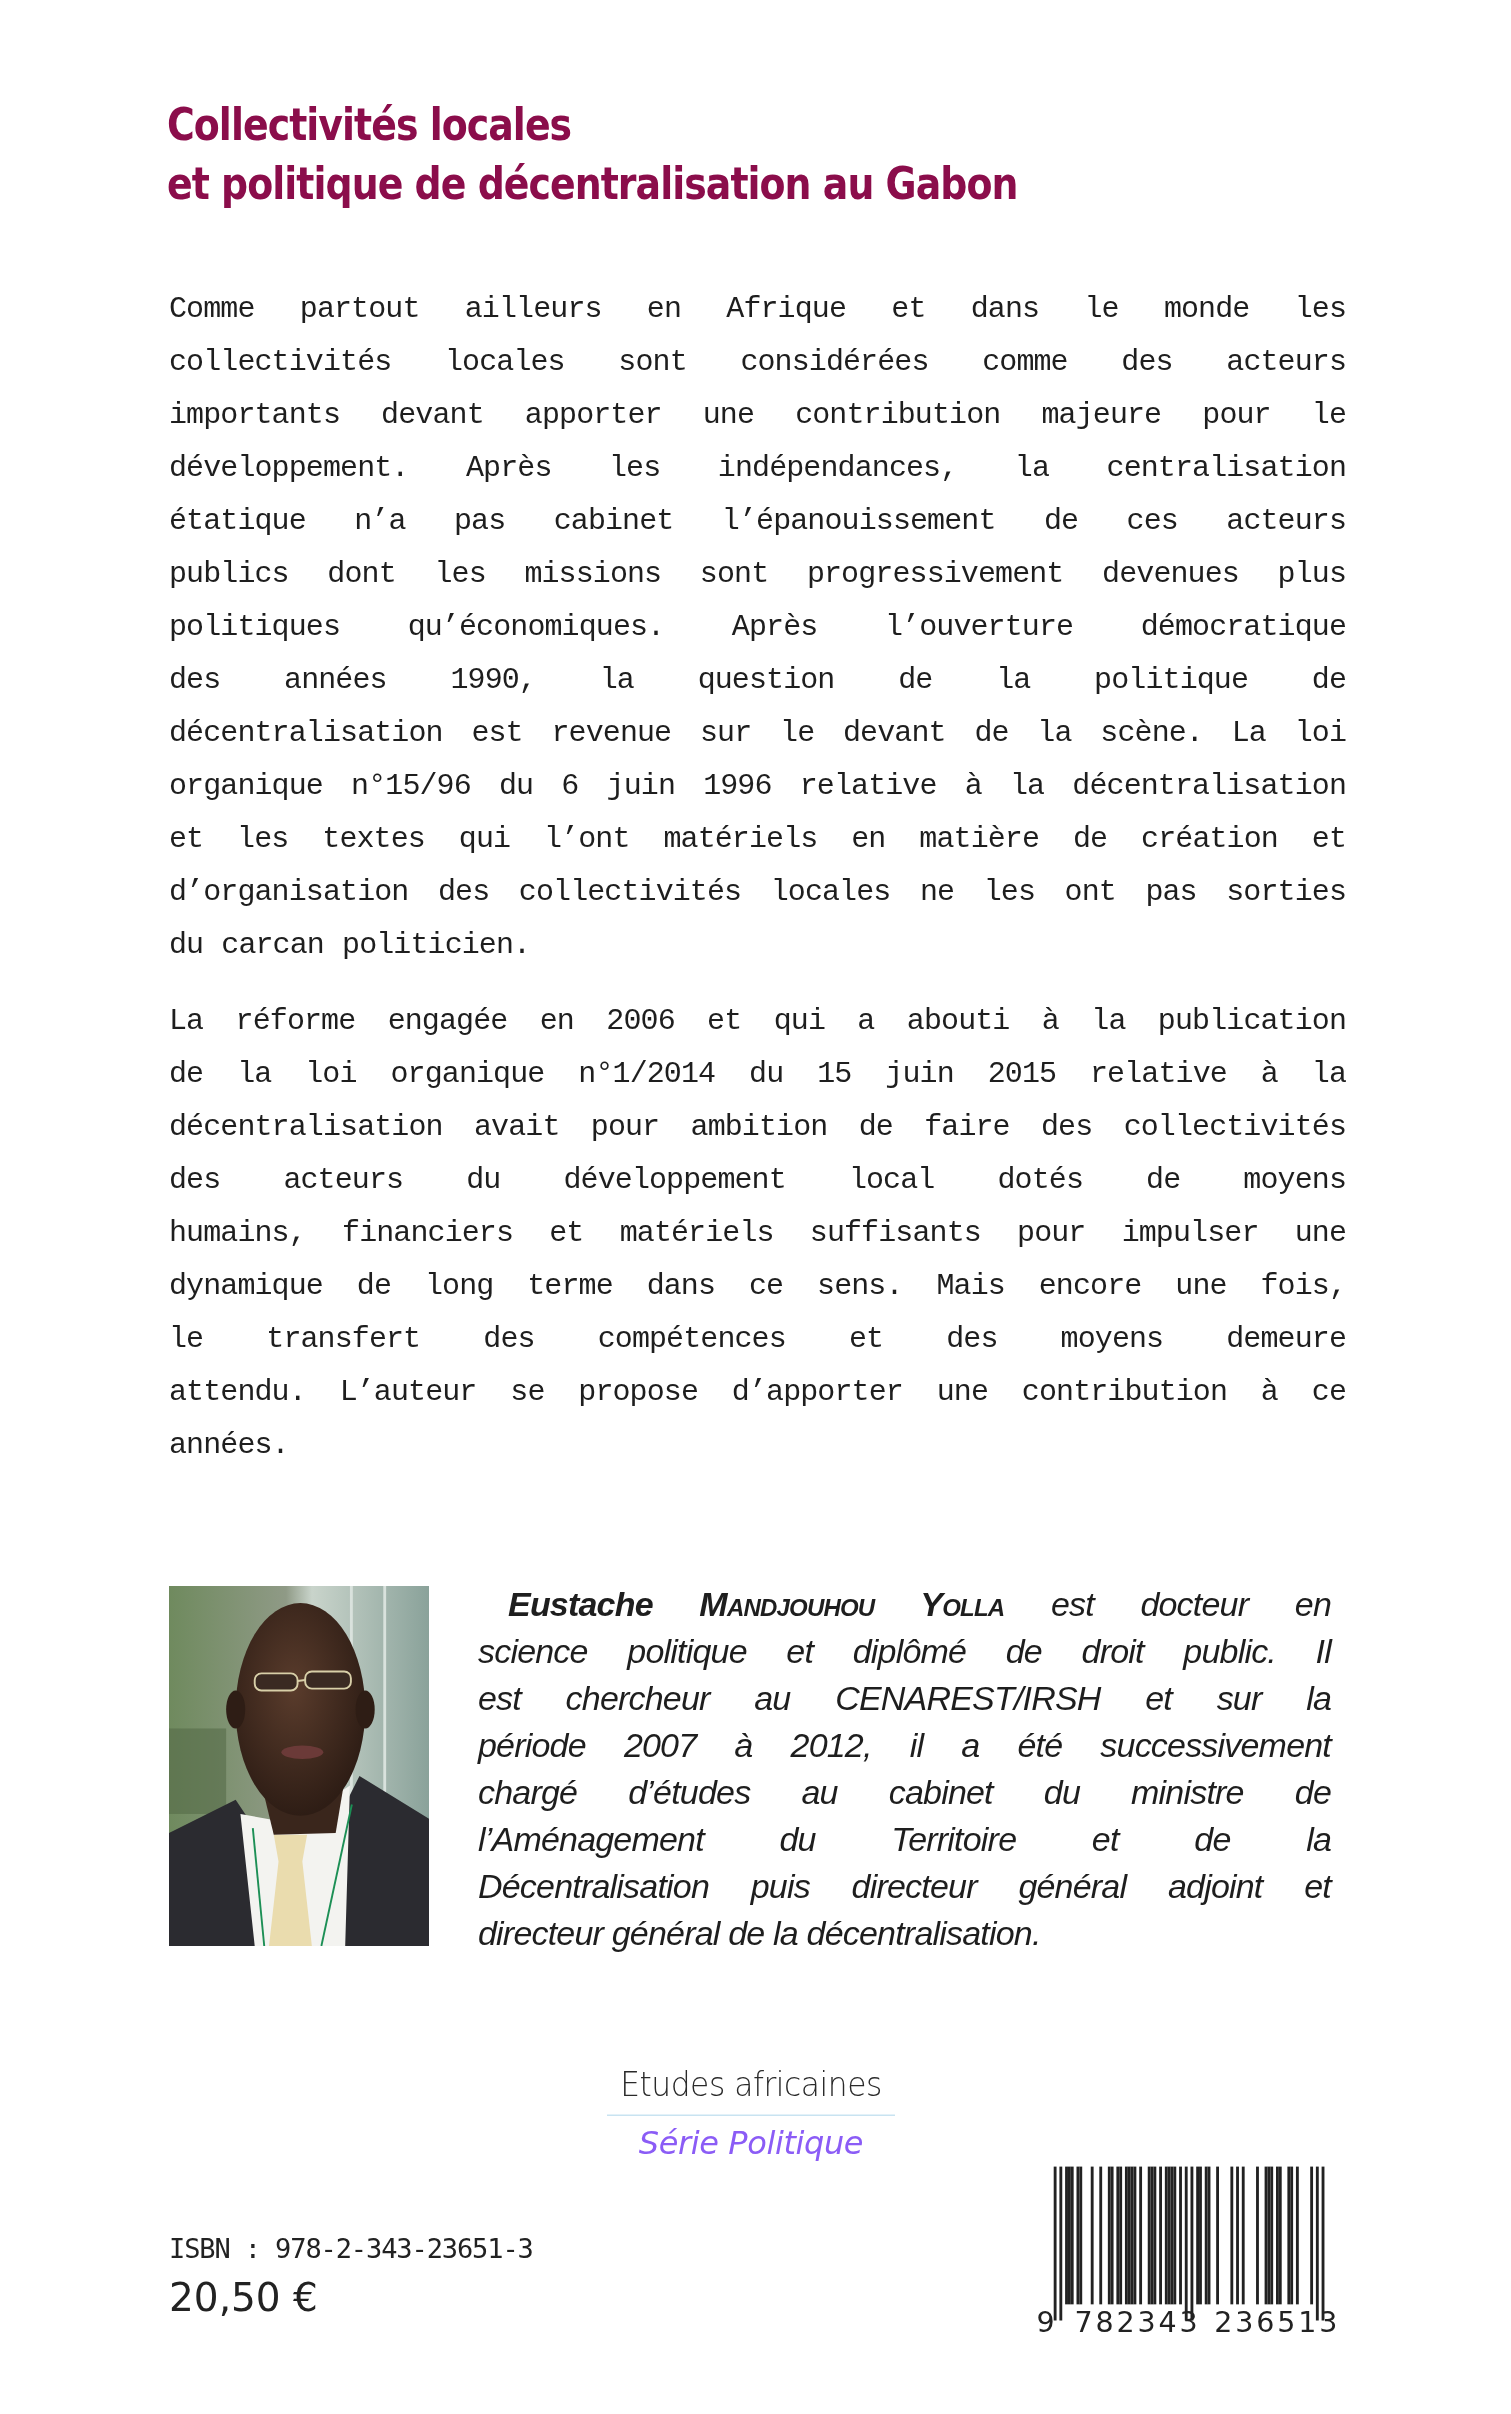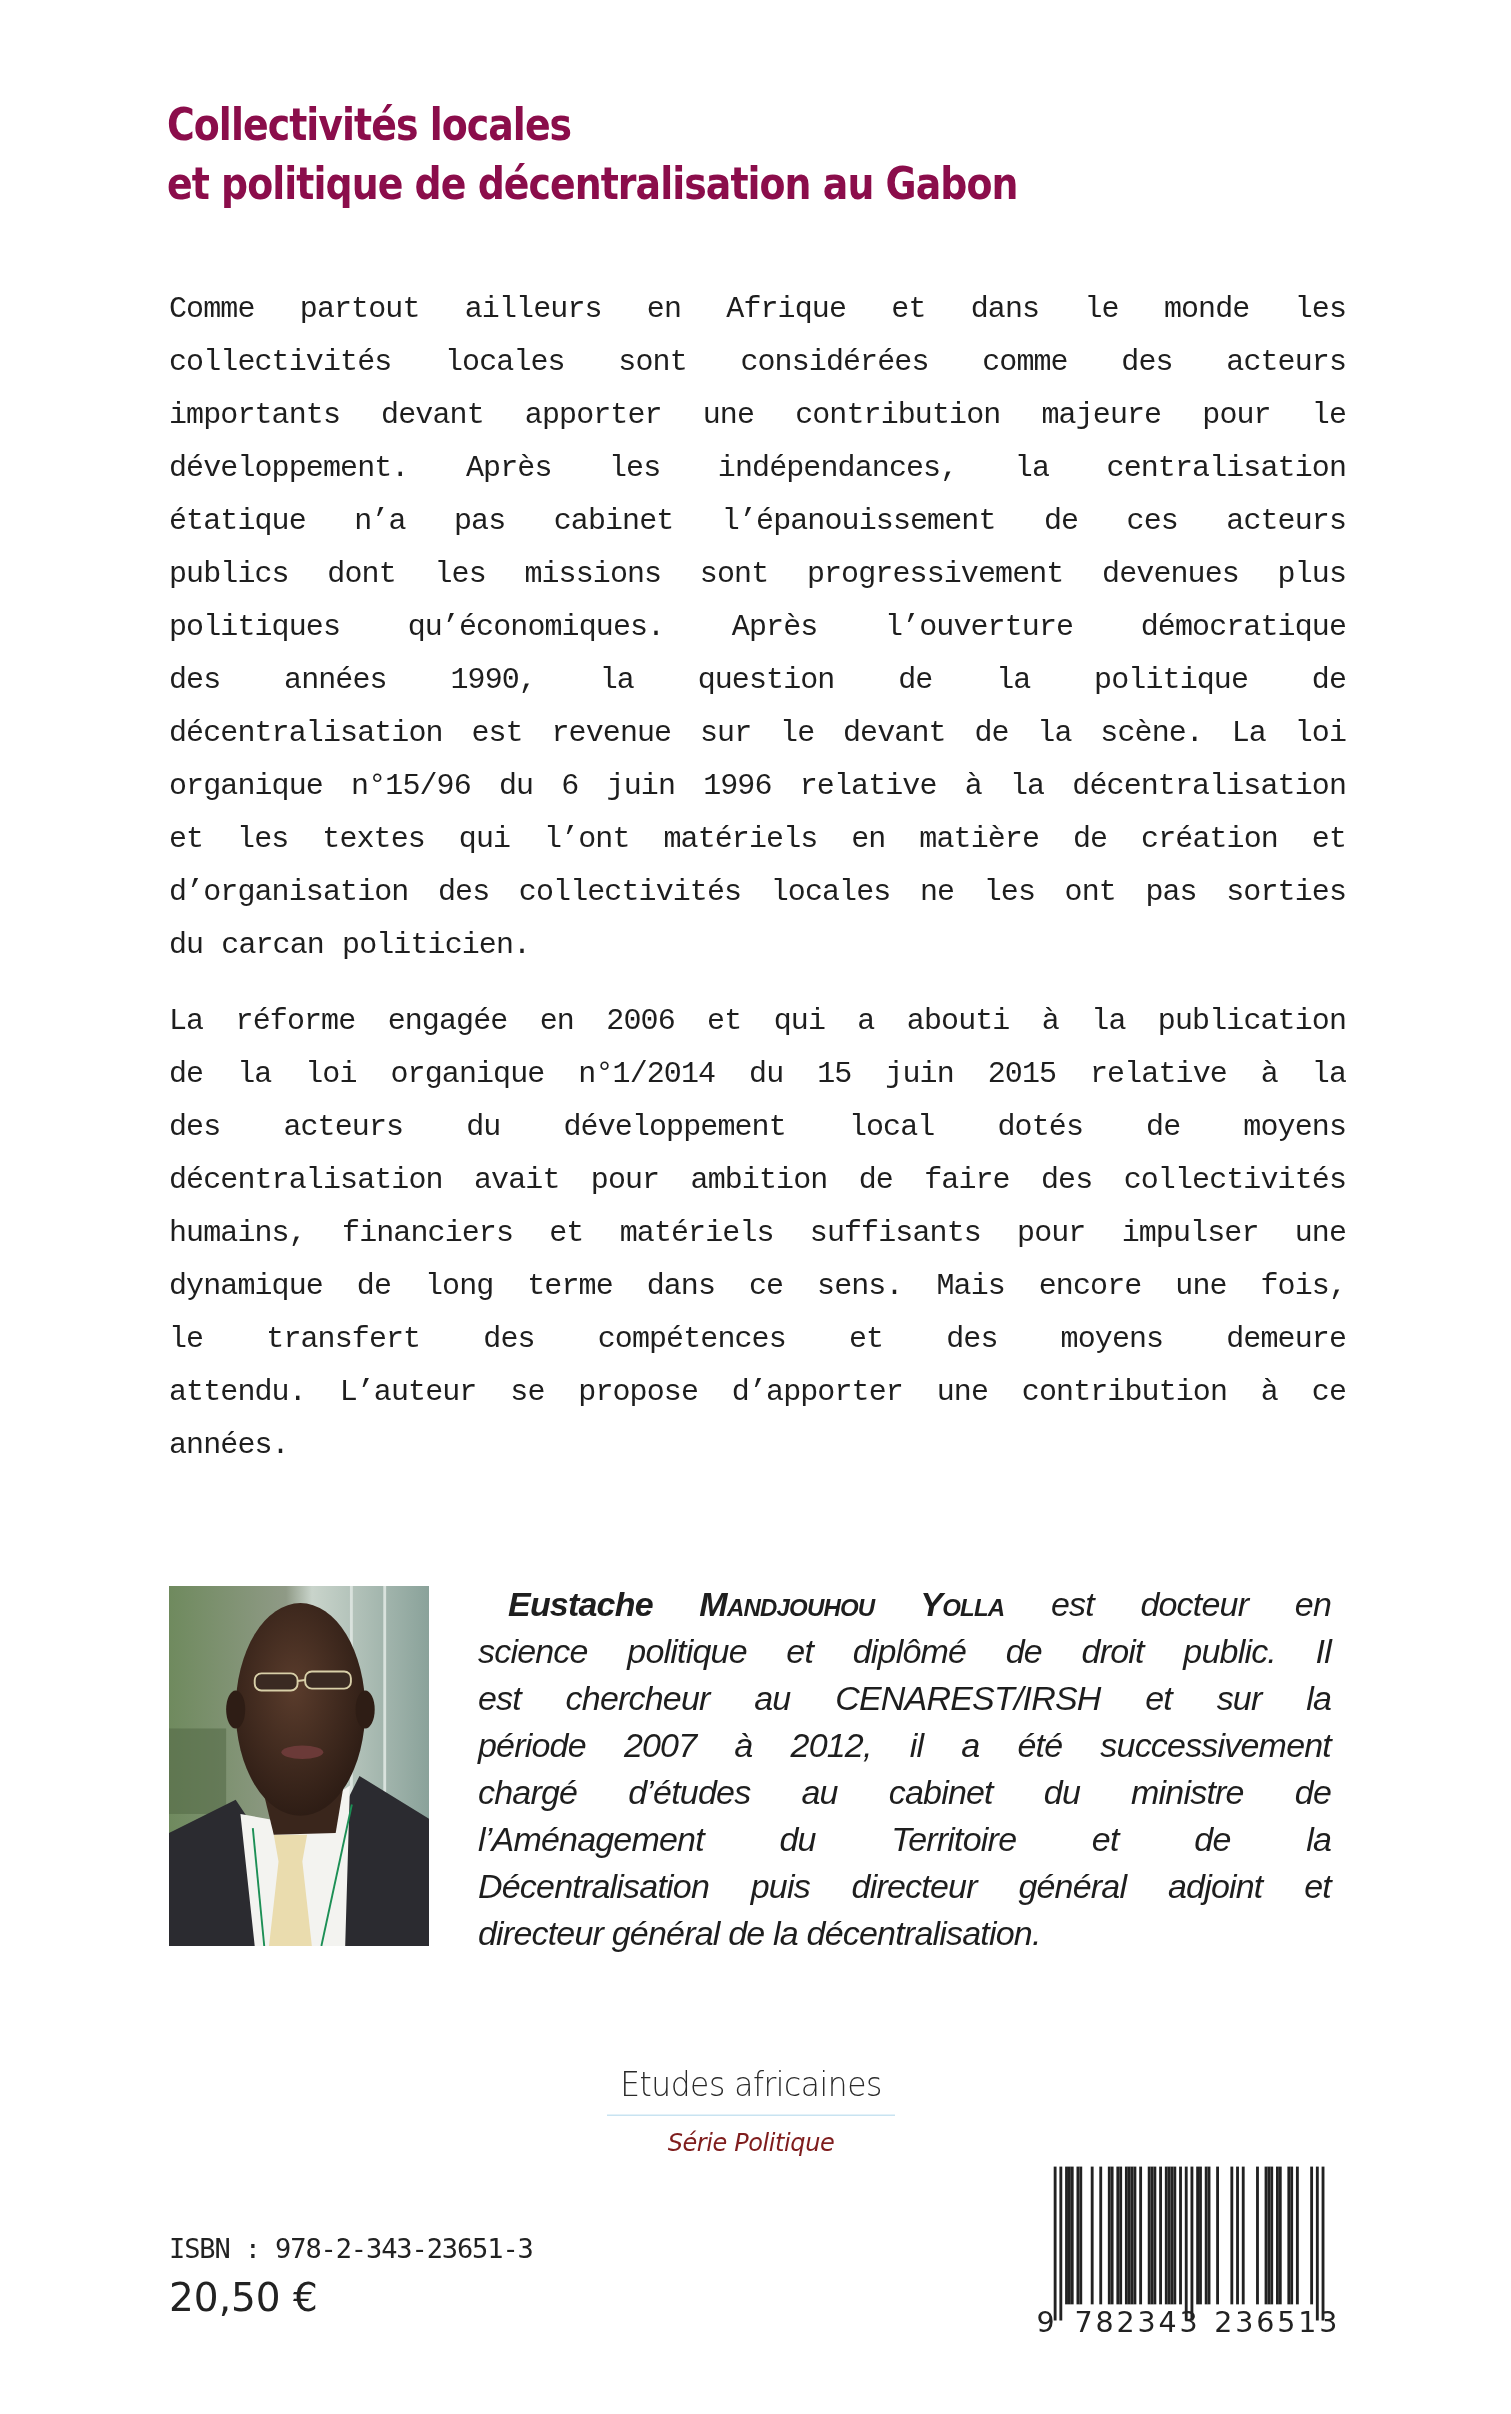--- a/index.html
+++ b/index.html
@@ -43,22 +43,22 @@
     .series {
       position: absolute; left: 599px; top: 2062px; width: 304px; text-align: center;
     }
     .series-name {
       font-family: "DejaVu Sans", sans-serif; font-weight: 300; font-size: 34px;
       color: #2a2a2a; letter-spacing: -0.5px; line-height: 44px;
       transform: scaleX(0.92); transform-origin: center top;
     }
     .series-rule { height: 1.9px; background: #c9e3f1; margin: 7.6px 7.6px 9.5px; border-top: 1px solid #e3f1f8; }
     .series-sub {
-      font-family: "DejaVu Sans", sans-serif; font-style: italic; font-size: 24px;
-      color: #7f1d1d; line-height: 34px; letter-spacing: -0.4px;
+      font-family: "DejaVu Sans", sans-serif; font-style: italic; font-size: 32px;
+      color: #8b5cf6; line-height: 34px; letter-spacing: -0.4px;
     }
 
     .isbn {
       position: absolute; left: 169px; top: 2233px;
       font-family: "DejaVu Sans Mono", monospace; font-size: 27px; color: #222; letter-spacing: -1.1px;
     }
     .price {
       position: absolute; left: 169px; top: 2275px;
       font-family: "DejaVu Sans", sans-serif; font-size: 39px; color: #222;
     }
@@ -85,22 +85,22 @@
   <span class="ln">décentralisation est revenue sur le devant de la scène. La loi</span>
   <span class="ln">organique n°15/96 du 6 juin 1996 relative à la décentralisation</span>
   <span class="ln">et les textes qui l’ont matériels en matière de création et</span>
   <span class="ln">d’organisation des collectivités locales ne les ont pas sorties</span>
   <span class="ln last">du carcan politicien.</span>
 </div>
 
 <div class="body-text p2">
   <span class="ln">La réforme engagée en 2006 et qui a abouti à la publication</span>
   <span class="ln">de la loi organique n°1/2014 du 15 juin 2015 relative à la</span>
+  <span class="ln">décentralisation avait pour ambition de faire des collectivités</span>
   <span class="ln">des acteurs du développement local dotés de moyens</span>
-  <span class="ln">décentralisation avait pour ambition de faire des collectivités</span>
   <span class="ln">humains, financiers et matériels suffisants pour impulser une</span>
   <span class="ln">dynamique de long terme dans ce sens. Mais encore une fois,</span>
   <span class="ln">le transfert des compétences et des moyens demeure</span>
   <span class="ln">attendu. L’auteur se propose d’apporter une contribution à ce</span>
   <span class="ln last">années.</span>
 </div>
 
 <div class="photo">
   <svg viewBox="0 0 273 379" preserveAspectRatio="none">
     <defs>

